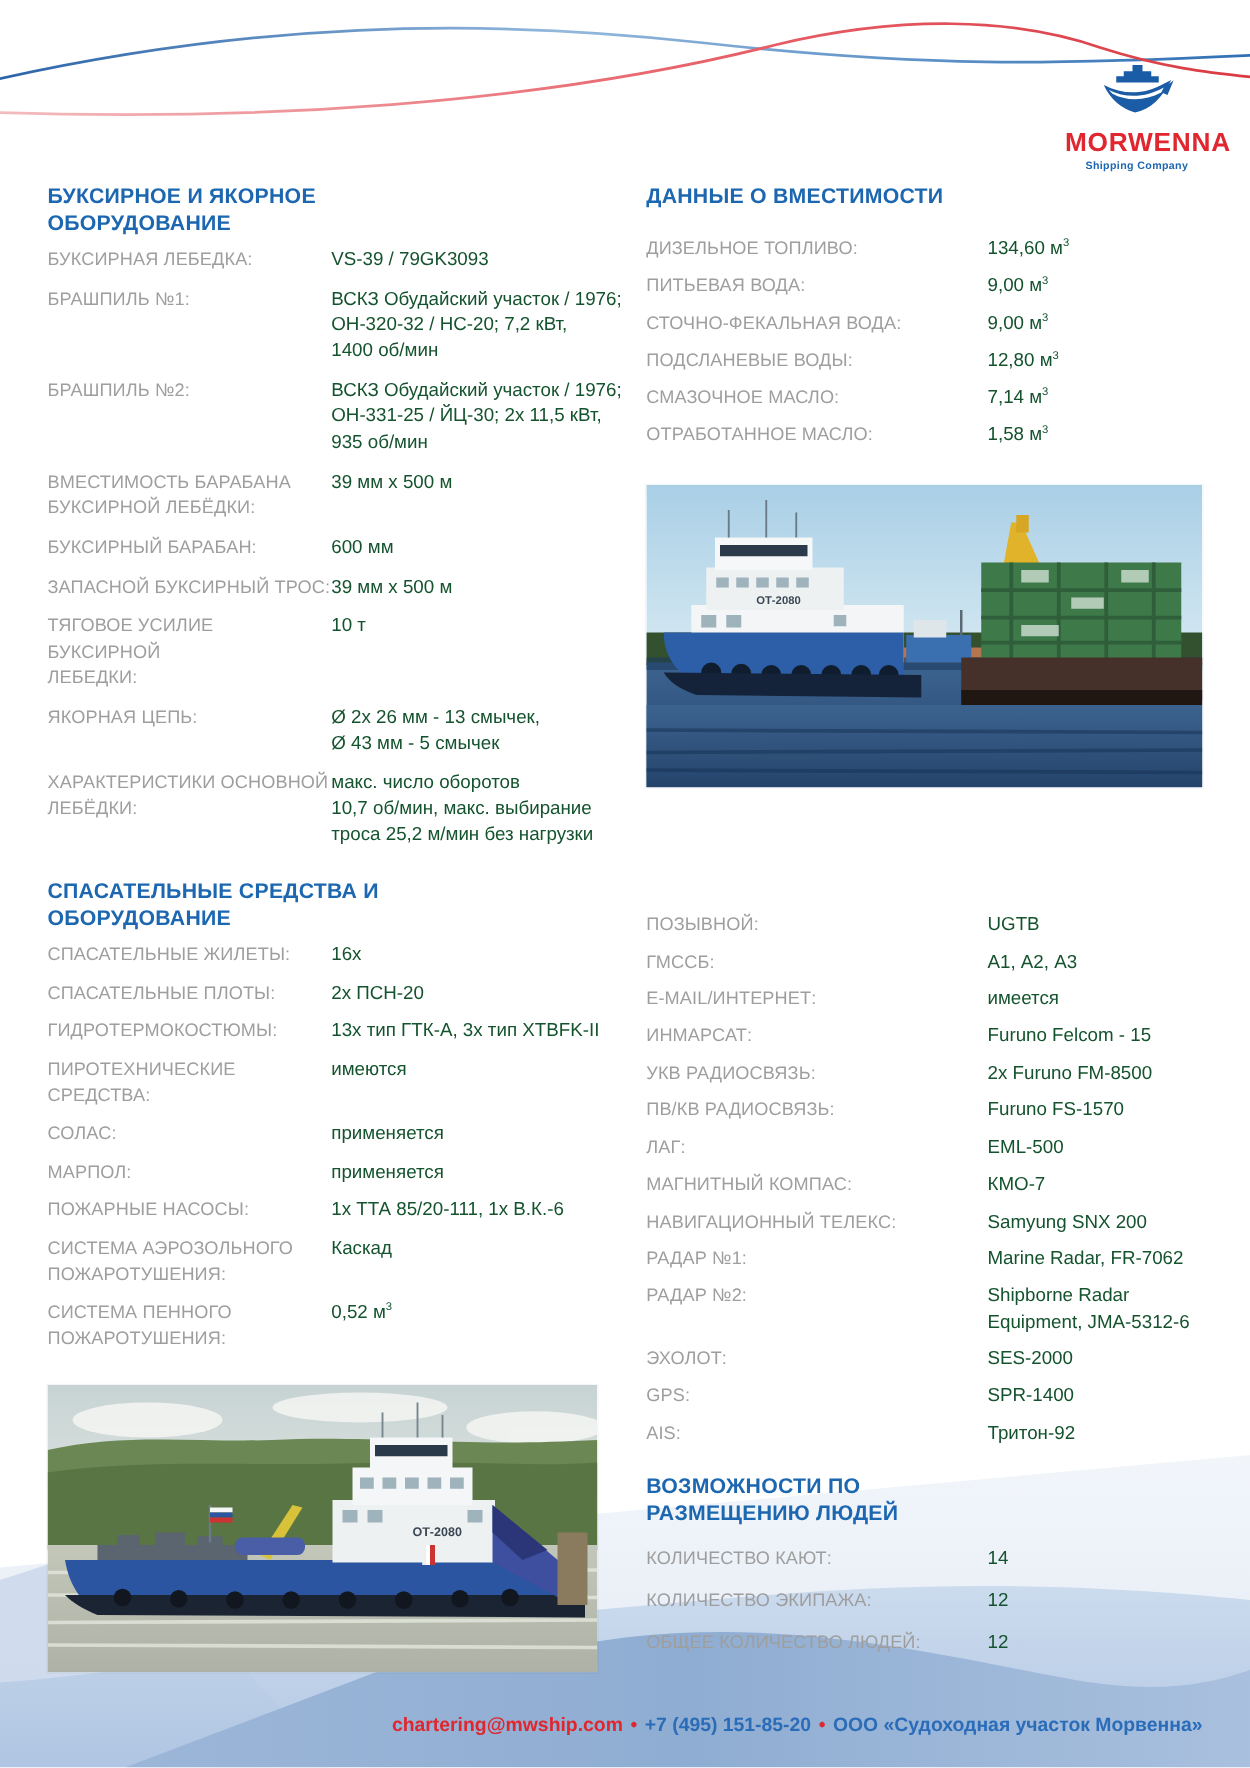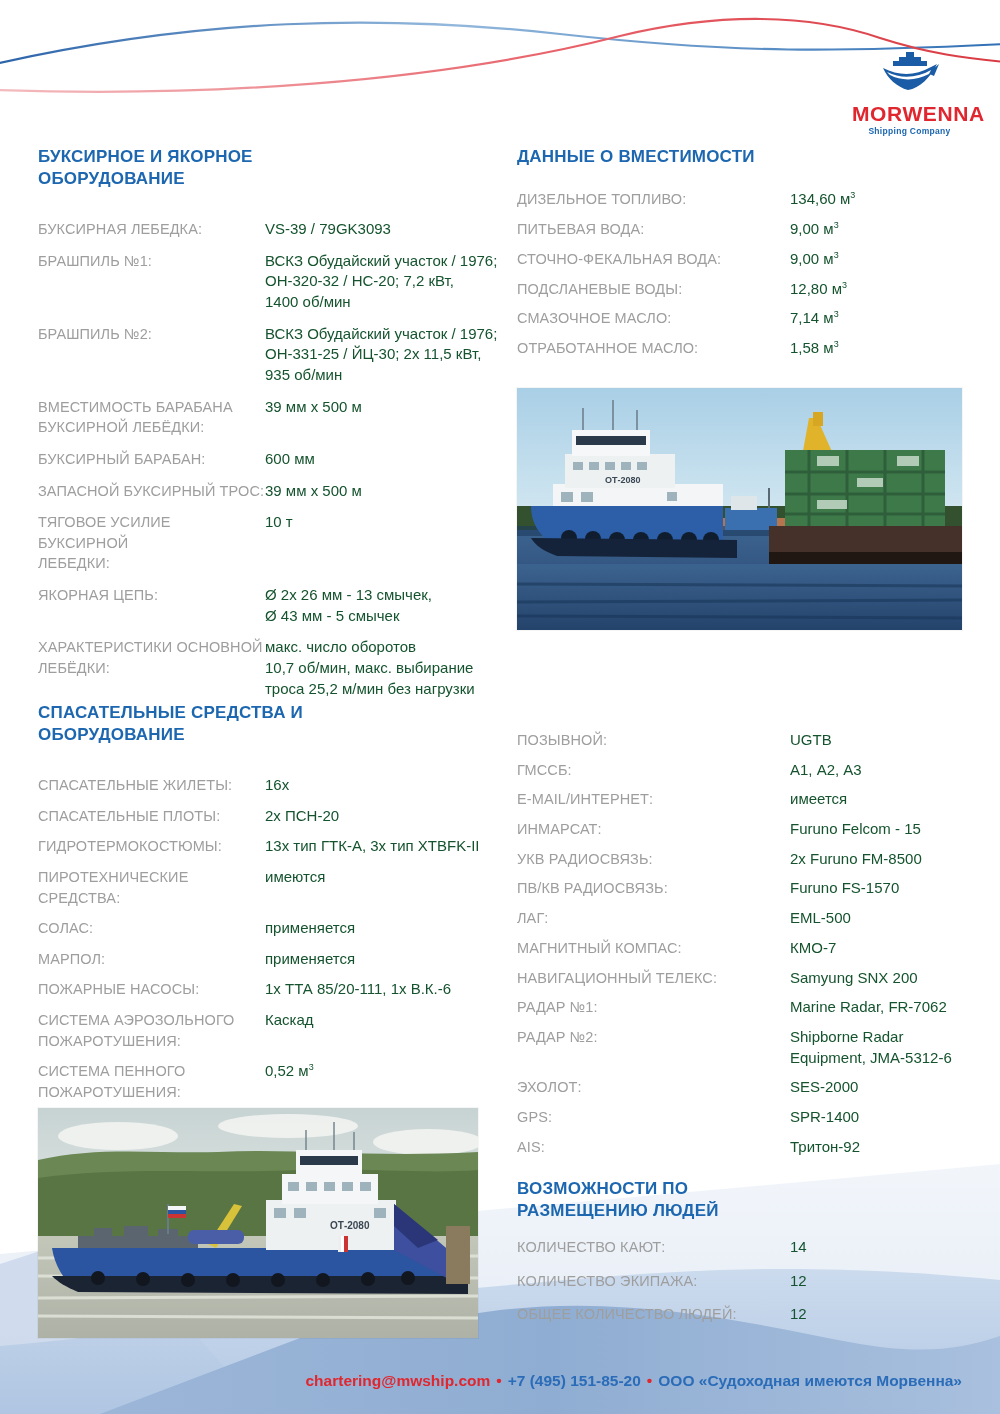--- a/index.html
+++ b/index.html
@@ -7,21 +7,21 @@
     width:1000px;height:1414px;position:relative;background:#ffffff;
     font-family:"Liberation Sans",sans-serif;overflow:hidden;
   }
   .abs{position:absolute}
   
   .sec-title{
     margin:0;font-size:17px;line-height:1.32;font-weight:700;
     color:#1c67b0;white-space:pre-line;letter-spacing:.2px;
   }
   
-  .rows{margin-top:28px}
+  .rows{margin-top:7px}
   .spec-row{display:flex;align-items:flex-start}
   .spec-label{
     flex:none;color:#9e9e9e;font-size:14.5px;line-height:1.42;
     white-space:pre-line;letter-spacing:.1px;
   }
   .spec-value{color:#14532d;font-size:15px;line-height:1.38;white-space:pre-line}
   .spec-value sup{font-size:9px;line-height:0}
   
   .col-left  .spec-label{width:227px}
   .col-right .spec-label{width:273px}
@@ -497,14 +497,14 @@
         <stop offset="1" stop-color="#a9c0de"></stop>
     </linearGradient>
   </defs>
   <path d="M0,150 L1000,60 L1000,310 L0,310 Z" fill="url(#paleW)" opacity=".55"></path>
   <path d="M0,160 L105,126 L265,310 L0,310 Z" fill="#c9d6ea" opacity=".8"></path>
   <path d="M0,242 C150,230 270,202 430,188 C620,172 760,152 1000,176 L1000,310 L0,310 Z" fill="url(#lightW)" opacity=".85"></path>
   <path d="M100,310 L300,234 L500,206 C640,190 760,222 860,240 C920,250 960,246 1000,232 L1000,310 Z" fill="url(#bandW)"></path>
 </svg>
 
 <div id="footer-line" class="abs">
-  <span class="red">chartering@mwship.com</span><span class="dot">•</span><span class="blue">+7 (495) 151-85-20</span><span class="dot">•</span><span class="blue">ООО «Судоходная имеются Морвенна»</span>
+  <span class="red">chartering@mwship.com</span><span class="dot">•</span><span class="blue">+7 (495) 151-85-20</span><span class="dot">•</span><span class="blue">ООО «Судоходная участок Морвенна»</span>
 </div>
 
 </body></html>

